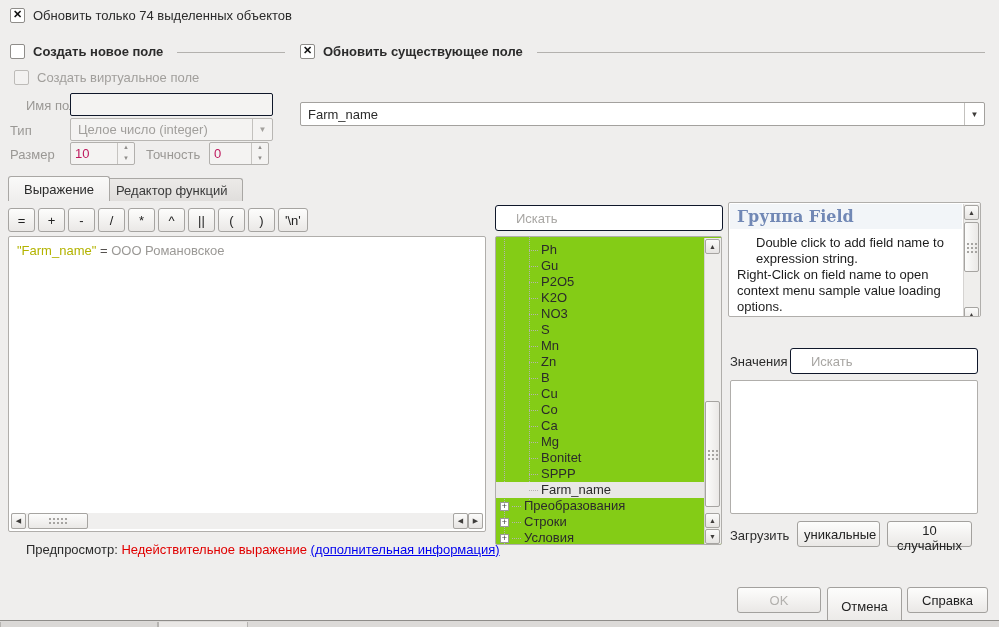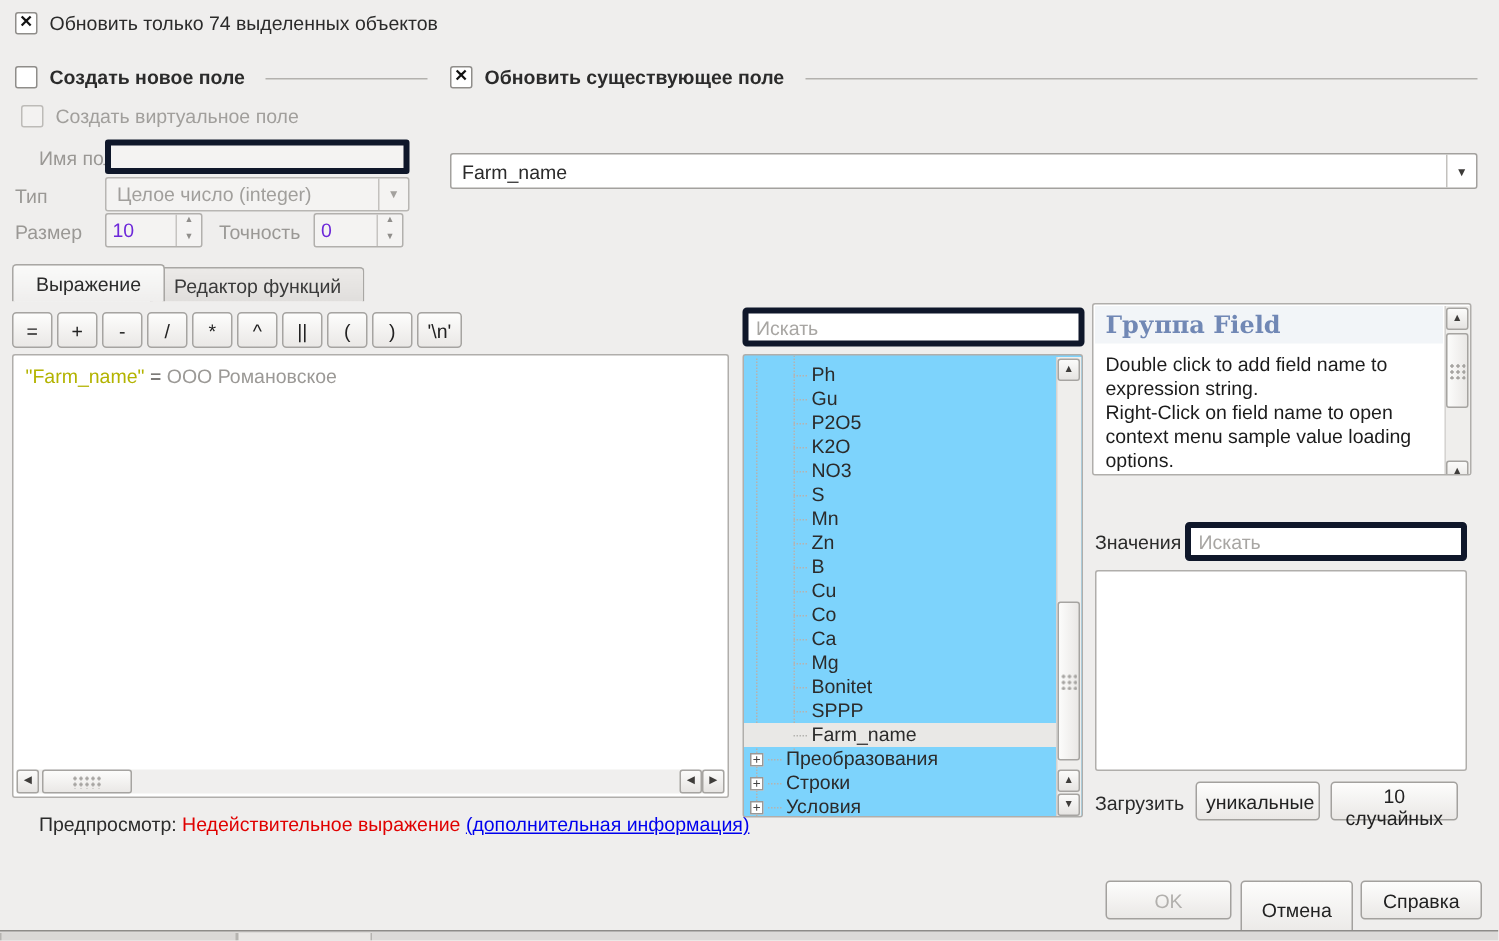--- a/index.html
+++ b/index.html
@@ -9,35 +9,35 @@
   
   .cb{display:inline-block;width:13px;height:13px;background:#fff;border:1px solid #8f8d8a;border-radius:2px;position:relative;flex:0 0 13px;}
   .cb.checked::after{content:"\2715";position:absolute;left:0;top:-1px;width:13px;text-align:center;font-size:11px;font-weight:bold;color:#111;}
   .cb.disabled{border-color:#bdbbb8;background:#f3f2f1;}
   .cb-row{position:absolute;display:flex;align-items:center;gap:8px;}
   .grouptitle{font-weight:bold;color:#2b2b2b;white-space:nowrap;}
   .groupline{flex:1;border-top:1px solid #b3b1ae;margin-left:6px;margin-top:2px;}
   .dim{color:#a19f9c;}
   .fieldlabel{position:absolute;color:#9a9895;}
 
-  .tbox{position:absolute;background:#f4f3f2;border:4px solid #0f172a;border-radius:2px;box-sizing:border-box;}
+  .tbox{position:absolute;background:#f4f3f2;border:1px solid #0f172a;border-radius:2px;box-sizing:border-box;padding-left:15px;}
   .tbox input{width:100%;height:100%;border:none;background:transparent;font:13px "Liberation Sans",sans-serif;color:#6e6c69;padding:0 5px;box-sizing:border-box;outline:none;}
   .white{background:#fff;}
   .white input{color:#222;}
   input::placeholder{color:#a8a6a3;}
 
   .combo{position:absolute;display:flex;align-items:center;border:1px solid #a3a19e;border-radius:2px;background:linear-gradient(#fbfbfa,#efedeb);box-sizing:border-box;}
   .combo.disabled{background:#f4f3f2;border-color:#b8b6b3;}
   .combo .ctext{flex:1;padding:0 7px;white-space:nowrap;overflow:hidden;}
   .combo .carrow{width:19px;align-self:stretch;border-left:1px solid #c3c1be;display:flex;align-items:center;justify-content:center;font-size:8px;color:#3c3a38;}
   .combo.disabled .carrow{color:#a3a19e;}
   .combo.whitebg{background:#fff;}
 
   .spin{position:absolute;display:flex;background:#f4f3f2;border:1px solid #b2b0ad;border-radius:2px;box-sizing:border-box;}
-  .spin input{flex:1;min-width:0;border:none;background:transparent;font:13px "Liberation Sans",sans-serif;color:#6d28d9;padding:0 4px;outline:none;}
+  .spin input{flex:1;min-width:0;border:none;background:transparent;font:13px "Liberation Sans",sans-serif;color:#be185d;padding:0 4px;outline:none;}
   .spin .arrows{width:16px;border-left:1px solid #c6c4c1;display:flex;flex-direction:column;}
   .spin .arrows span{flex:1;font-size:6px;line-height:9px;text-align:center;color:#908e8b;}
 
   .btn{background:linear-gradient(#fdfdfc,#eae8e6);border:1px solid #a3a19e;border-radius:3px;font:13px "Liberation Sans",sans-serif;color:#222;text-align:center;position:absolute;box-sizing:border-box;}
   .btn.disabled{color:#b2b0ad;}
   .op-btn{background:linear-gradient(#fdfdfc,#eae8e6);border:1px solid #a6a4a1;border-radius:3px;font:13px "Liberation Sans",sans-serif;color:#222;min-width:27px;height:24px;margin-right:3px;padding:0 6px;}
 
   
   .tab{position:absolute;border:1px solid #a9a7a4;border-bottom:none;border-radius:3px 3px 0 0;padding:0 15px;display:flex;align-items:center;box-sizing:border-box;}
   .tab.active{background:linear-gradient(#fafaf9,#efeeed);height:25px;top:176px;z-index:2;}
@@ -55,21 +55,21 @@
   #expr-text{position:absolute;left:8px;top:6px;white-space:nowrap;}
   .tok-field{color:#b3b300;}
   .tok-op{color:#55524f;}
   .tok-val{color:#9b9996;}
   #expr-hscroll{position:absolute;left:2px;bottom:2px;right:2px;height:16px;display:flex;align-items:stretch;background:#f0efee;}
   .hsb-btn{width:15px;background:linear-gradient(#fbfbfa,#e6e4e2);border:1px solid #a6a4a1;border-radius:2px;font-size:7px;line-height:14px;text-align:center;color:#3f3d3b;box-sizing:border-box;flex:0 0 15px;}
   .hsb-thumb{flex:0 0 60px;background:linear-gradient(#fcfcfb,#eae8e6);border:1px solid #a6a4a1;border-radius:2px;box-sizing:border-box;display:flex;align-items:center;justify-content:center;margin-left:2px;}
   .hsb-track{flex:1;}
 
   
-  #tree-box{position:absolute;left:495px;top:236px;width:227px;height:309px;background:#7dd3fc;border:1px solid #b0aeab;border-radius:2px;box-sizing:border-box;overflow:hidden;}
+  #tree-box{position:absolute;left:495px;top:236px;width:227px;height:309px;background:#84cc16;border:1px solid #b0aeab;border-radius:2px;box-sizing:border-box;overflow:hidden;}
   .guide{position:absolute;border-left:1px dotted #b5b3b0;width:0;}
   .tree-rows{position:absolute;left:0;top:5px;right:17px;}
   .tree-row{height:16px;line-height:16px;display:flex;align-items:center;white-space:nowrap;}
   .tree-row.selected{background:#e9e8e6;}
   .tree-row.child{padding-left:33px;}
   .stub{width:9px;border-bottom:1px dotted #b5b3b0;height:0;margin-right:3px;flex:0 0 9px;}
   .expander{width:9px;height:9px;border:1px solid #9a9896;background:#fff;font-size:9px;line-height:7px;text-align:center;color:#444;margin:0 3px 0 4px;flex:0 0 9px;box-sizing:border-box;}
 
   
   #help-box{position:absolute;left:728px;top:202px;width:253px;height:115px;background:#fff;border:1px solid #b0aeab;border-radius:2px;box-sizing:border-box;overflow:hidden;}
@@ -286,21 +286,21 @@
       <div class="sb-thumb" style="top:163px;height:106px;">
           <span class="grip"></span>
         </div>
       <span class="sb-btn" style="top:275px;">▲</span>
       <span class="sb-btn" style="top:291px;">▼</span>
     </div>
   </div>
 
   <div id="help-box">
     <div id="help-title">Группа Field</div>
-    <div class="help-body" style="top:32px;">Double click to add field name to expression string.</div>
+    <div class="help-body" style="top:32px;margin-left:19px;">Double click to add field name to expression string.</div>
     <div class="help-body" style="top:64px;">Right-Click on field name to open context menu sample value loading options.</div>
     <div id="help-partial">Группа Field</div>
     <div class="sbv" style="left:234px;top:1px;height:137px;">
       <span class="sb-btn" style="top:1px;">▲</span>
       <div class="sb-thumb" style="top:18px;height:50px;">
           <span class="grip"></span>
         </div>
       <span class="sb-btn" style="top:103px;">▲</span>
       <span class="sb-btn" style="top:119px;">▼</span>
     </div>

